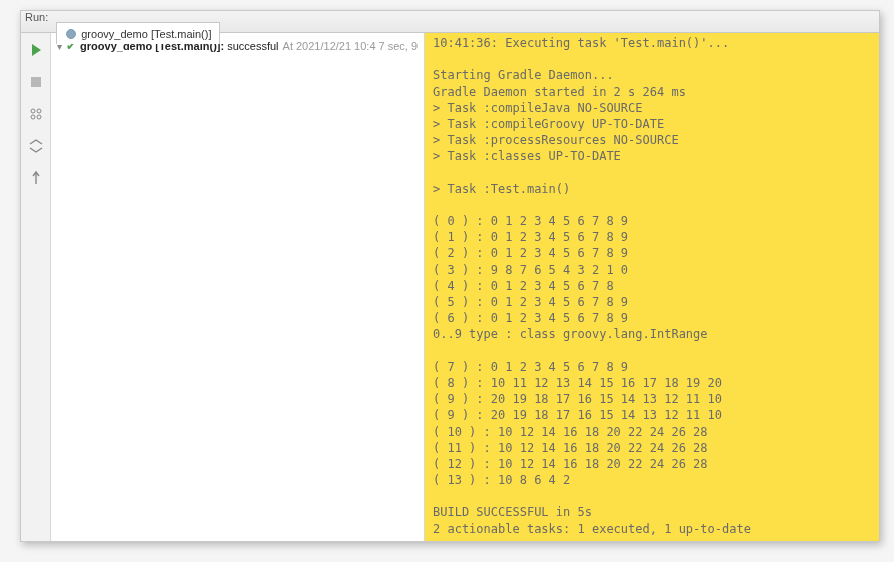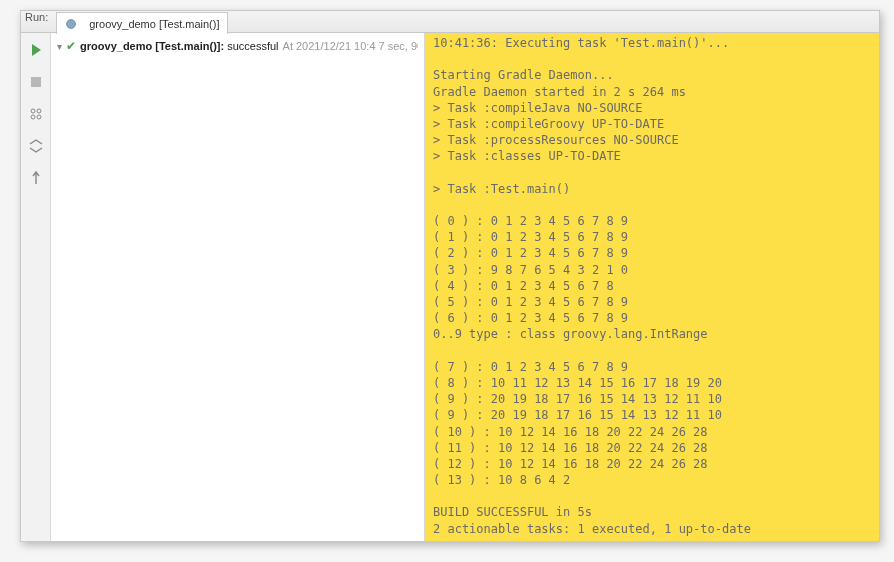--- a/index.html
+++ b/index.html
@@ -28,28 +28,28 @@
   border-bottom: 1px solid #c8c8c8;
   height: 22px;
   padding-left: 4px;
   font-size: 11px;
   color: #555;
 }
 .run-label { color: #555; margin-right: 8px; }
 .tab {
   display: flex;
   align-items: center;
-  gap: 12px;
+  gap: 4px;
   background: #fff;
   border: 1px solid #c8c8c8;
   border-bottom: none;
   padding: 2px 8px;
   height: 22px;
   position: relative;
-  top: 1px;
+  top: 11px;
 }
 .tab-icon { width: 12px; height: 12px; }
 .tab-title { color: #333; }
 
 .body { flex: 1; display: flex; min-height: 0; }
 
 .gutter {
   width: 30px;
   background: #f2f2f2;
   border-right: 1px solid #d8d8d8;

